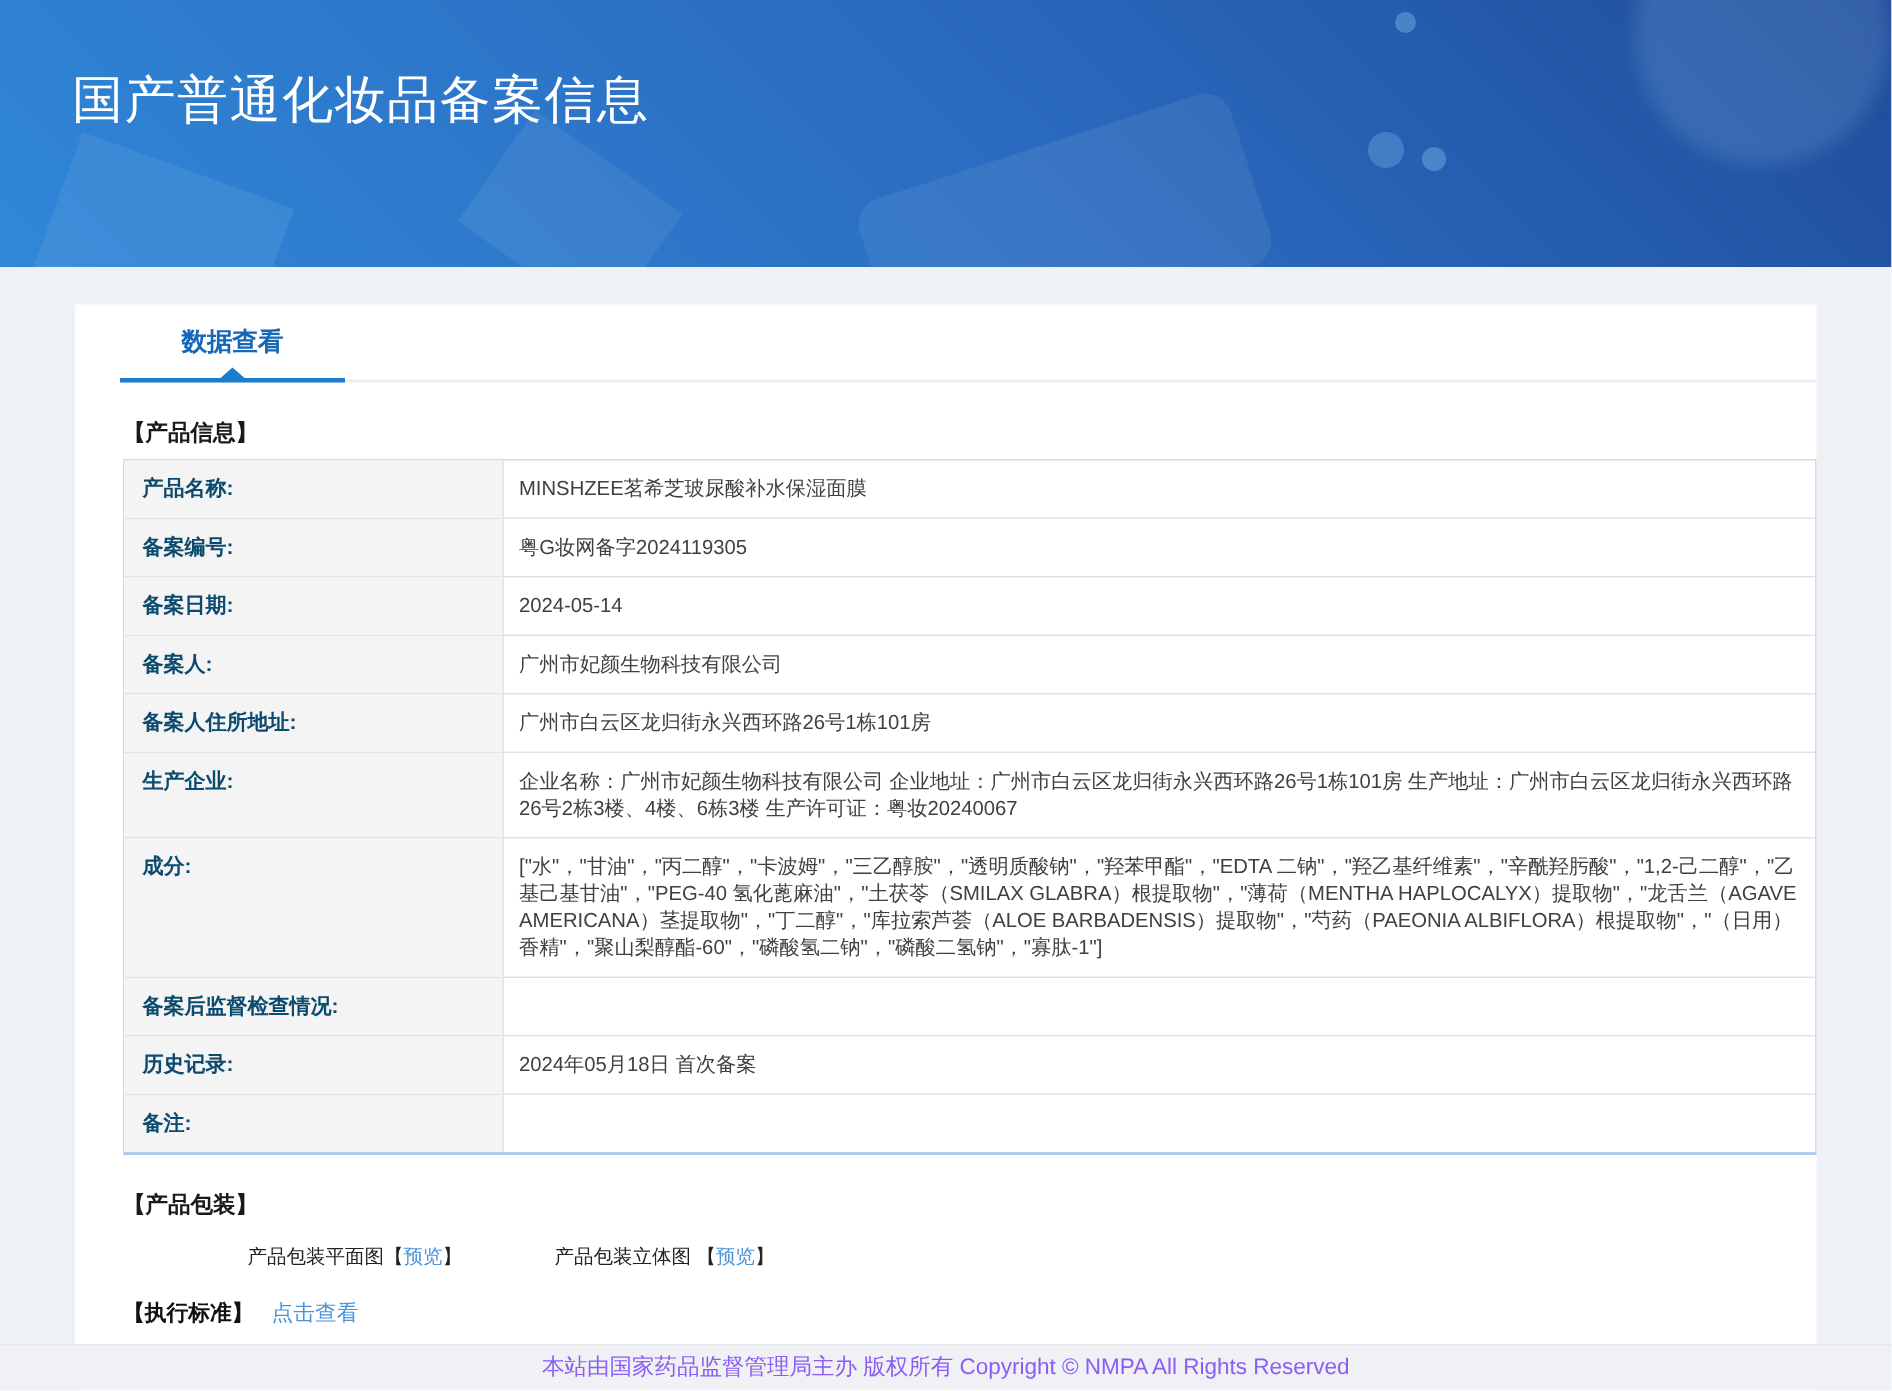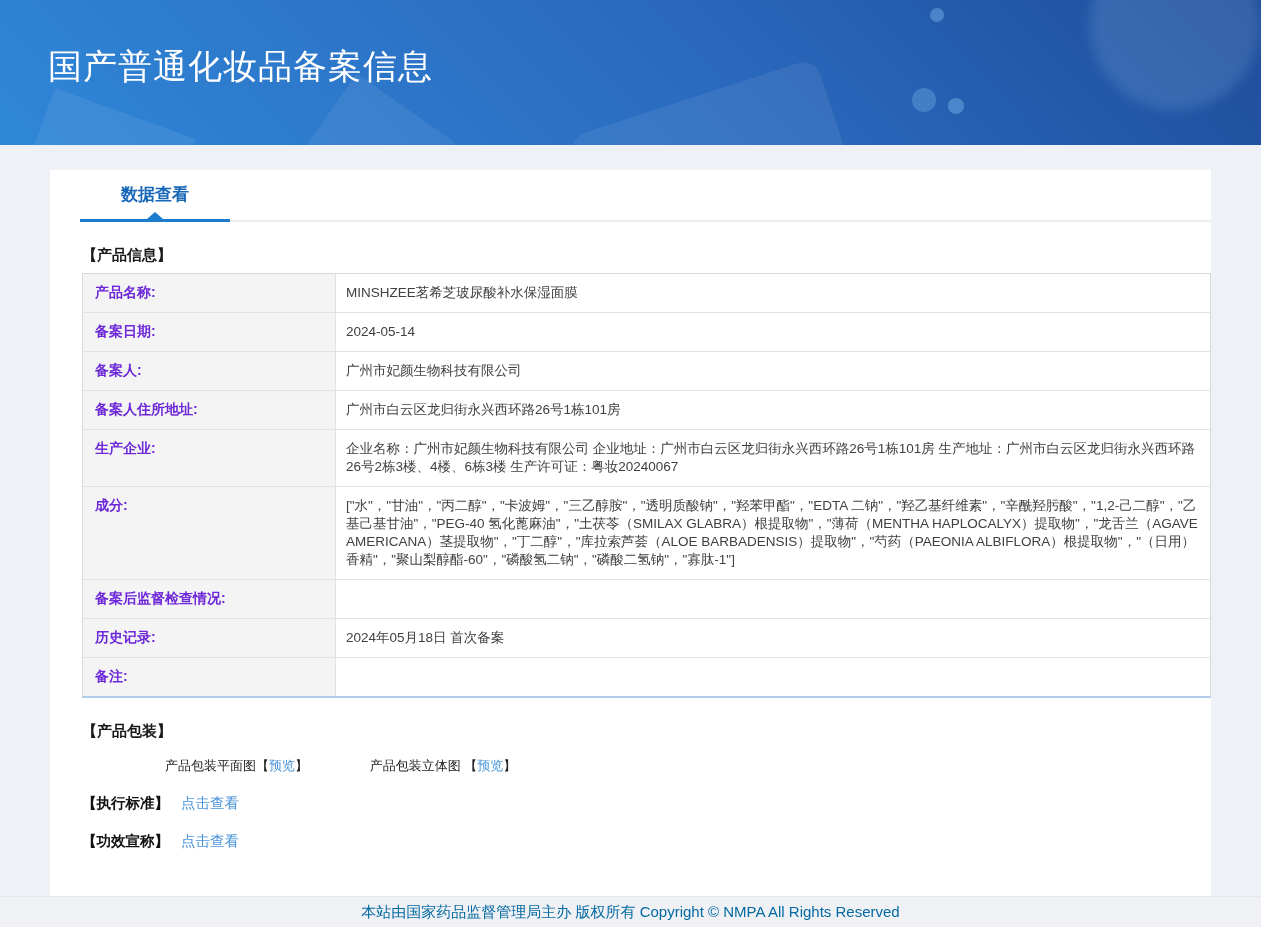--- a/index.html
+++ b/index.html
@@ -6,21 +6,21 @@
   html,body { width:1261px; height:927px; }
   body {
     position:relative;
     font-family:"Liberation Sans","DejaVu Sans",sans-serif;
     background:#eef1f5;
     overflow:hidden;
     color:#333;
   }
   
   .hero {
-    position:relative; height:145px; overflow:hidden;
+    position:relative; height:178px; overflow:hidden;
     background:linear-gradient(225deg,#1f4c99 0%,#2a6abe 45%,#3087d8 100%);
     text-align:center;
   }
   .hero-title {
     position:absolute; left:48px; top:44px;
     font-size:34px; font-weight:normal; color:#ffffff; letter-spacing:1px;
   }
   .deco-circle { position:absolute; border-radius:50%; background:#7ab4e8; }
   .c1 { width:14px; height:14px; left:930px; top:8px;  opacity:.45; }
   .c2 { width:24px; height:24px; left:912px; top:88px; opacity:.35; }
@@ -45,40 +45,40 @@
     border-left:8px solid transparent; border-right:8px solid transparent; border-bottom:7px solid #1b7ccd;
   }
   
   .section-heading { margin:24px 0 8px 32px; font-size:15px; font-weight:bold; color:#1a1a1a; }
   
   .info-table { margin-left:32px; width:1129px; border:1px solid #d9d9d9; border-bottom:2px solid #aecbeb; }
   .t-row { display:flex; border-bottom:1px solid #e2e2e2; }
   .t-row:last-child { border-bottom:none; }
   .t-label {
     flex:0 0 253px; background:#f4f4f4; border-right:1px solid #e2e2e2;
-    padding:10px 12px; font-size:14px; font-weight:bold; color:#6d28d9;
+    padding:10px 12px; font-size:14px; font-weight:bold; color:#0c4a6e;
   }
   .t-value {
     flex:1; padding:10px 10px; font-size:13.5px; color:#404040;
     line-height:18px; word-break:break-all;
   }
   
   .pack-row { margin:16px 16px 0 115px; font-size:13px; color:#222; }
   .pack-item { display:inline-block; }
   .pack-item + .pack-item { margin-left:58px; }
   .bracket { color:#222; }
   .link { color:#4a94da; cursor:pointer; text-decoration:none; }
   .std-row { margin:19px 0 0 32px; font-size:14.5px; }
   .std-head { font-weight:bold; color:#111; }
   .std-row .link { margin-left:12px; }
   
   .footer {
     position:absolute; left:0; right:0; bottom:0; height:31px;
     background:#eff1f5; border-top:1px solid #e4e7eb;
-    text-align:center; line-height:30px; font-size:15px; color:#0369a1;
+    text-align:center; line-height:30px; font-size:15px; color:#8b5cf6;
   }
 </style>
 </head>
 <body>
 
 <div class="hero">
   <span class="deco-circle c1"></span>
   <span class="deco-circle c2"></span>
   <span class="deco-circle c3"></span>
   <span class="deco-circle c4"></span>
@@ -98,20 +98,24 @@
         <span class="tri"></span>
       </div>
     </div>
 
     <div class="section-heading">【产品信息】</div>
 
     <div class="info-table">
       <div class="t-row">
         <div class="t-label">产品名称:</div>
         <div class="t-value">MINSHZEE茗希芝玻尿酸补水保湿面膜</div>
+      </div>
+      <div class="t-row">
+        <div class="t-label">备案编号:</div>
+        <div class="t-value">粤G妆网备字2024119305</div>
       </div>
       <div class="t-row">
         <div class="t-label">备案日期:</div>
         <div class="t-value">2024-05-14</div>
       </div>
       <div class="t-row">
         <div class="t-label">备案人:</div>
         <div class="t-value">广州市妃颜生物科技有限公司</div>
       </div>
       <div class="t-row">

